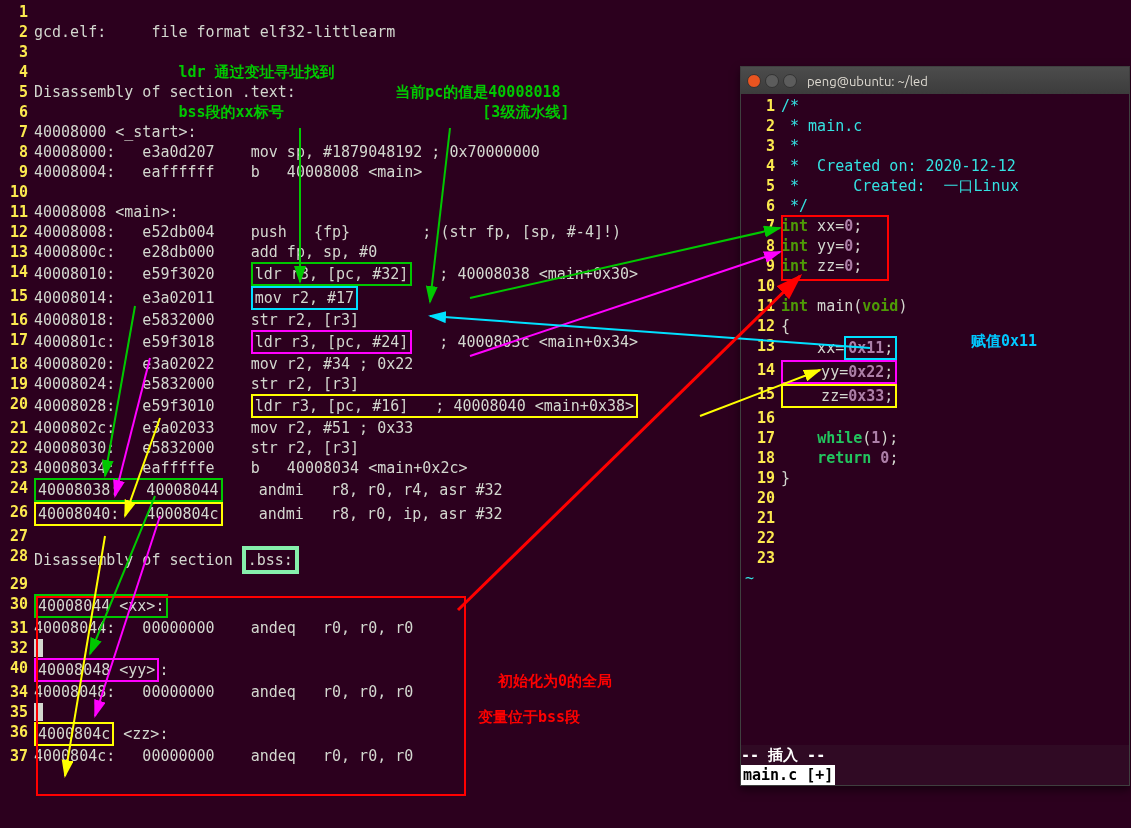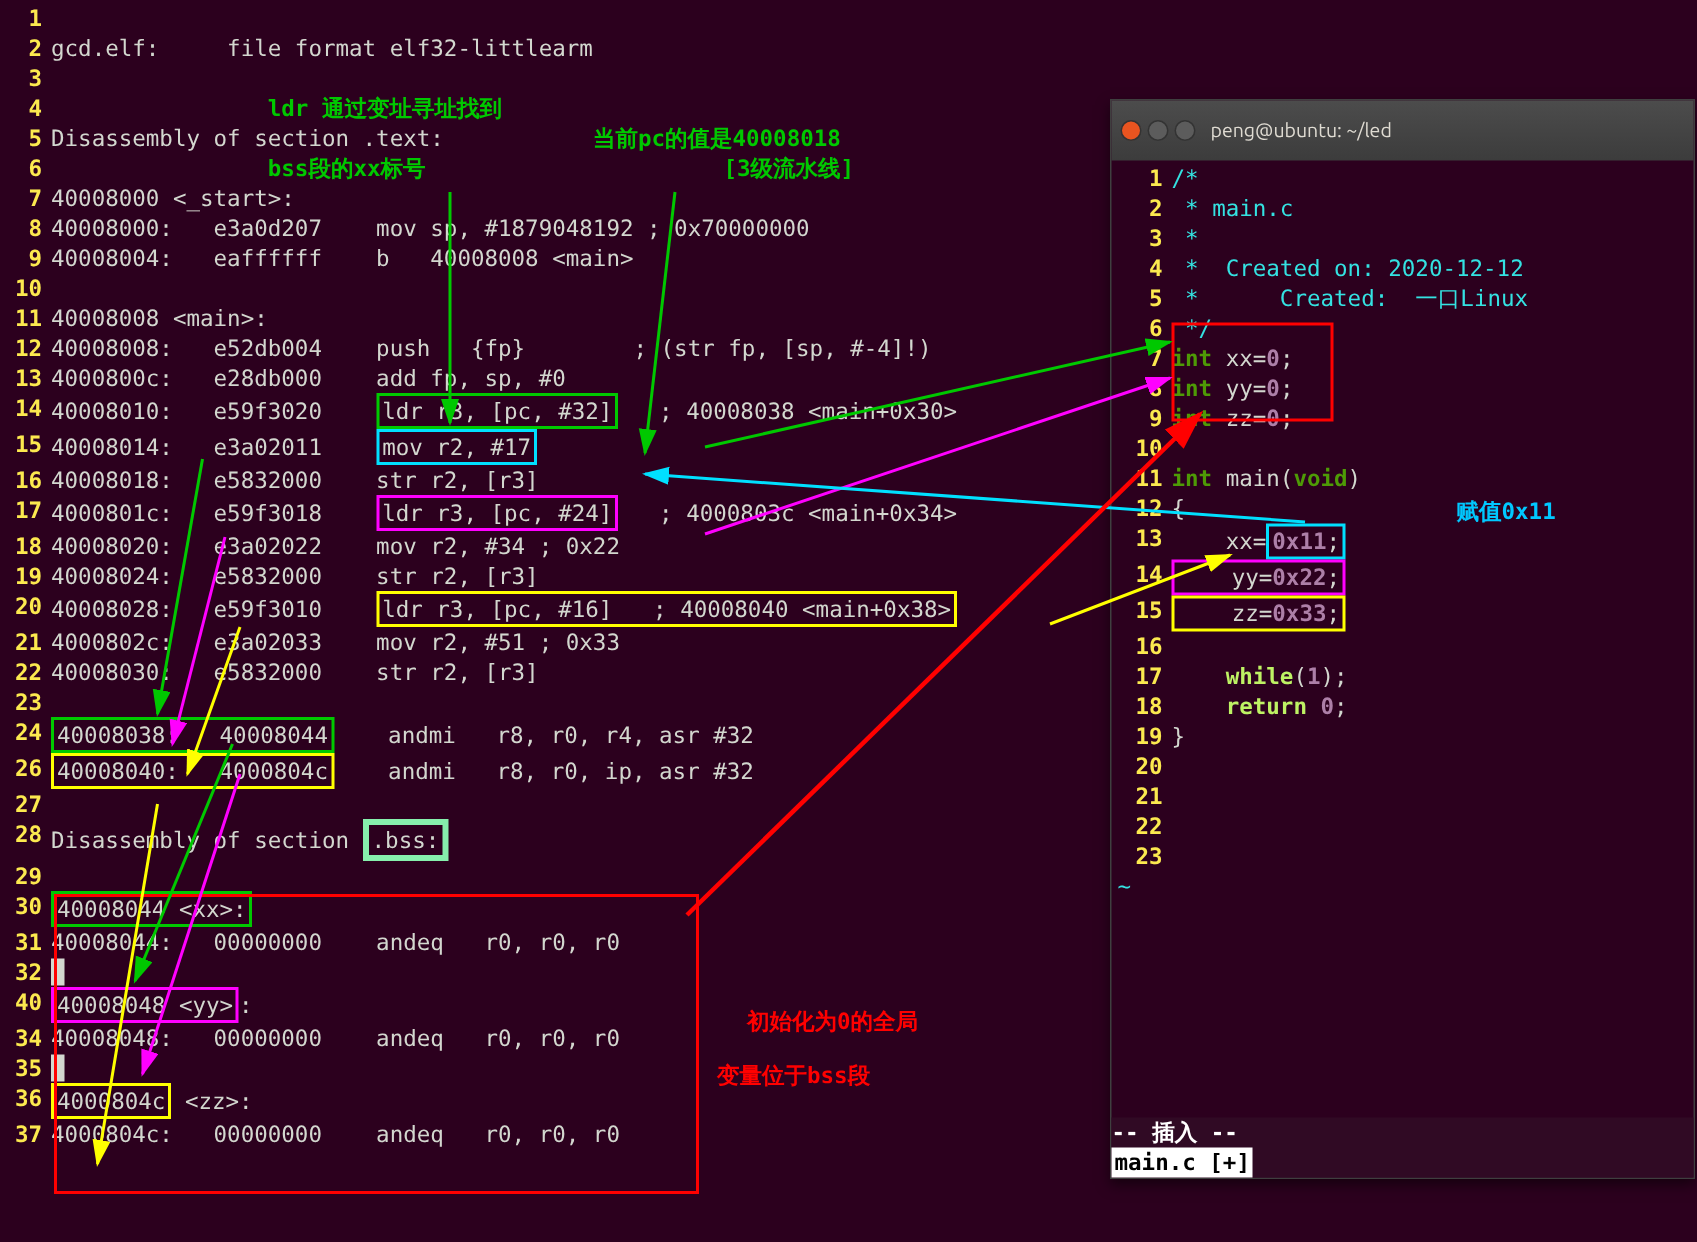--- a/index.html
+++ b/index.html
@@ -52,21 +52,21 @@
     position: absolute;
     top: 66px;
     left: 740px;
     width: 390px;
     height: 720px;
     background: #2c001e;
     border: 1px solid #3f3f3f;
     box-shadow: 0 4px 8px rgba(0,0,0,0.5);
   }
   .titlebar {
-    height: 40px;
+    height: 27px;
     background: linear-gradient(#4c4c4c,#3c3c3c);
     display: flex;
     align-items: center;
     padding: 0 6px;
     gap: 4px;
     color: #dfdbd2;
     font-family: "Ubuntu", sans-serif;
     font-size: 13px;
   }
   .wbtn {
@@ -74,21 +74,21 @@
     border-radius: 50%;
     background: #5c5c5c;
     border: 1px solid #333;
     display:inline-block;
   }
   .wbtn.close { background: #e95420; }
   .right-body {
     padding: 2px 4px;
   }
   .right-body .gutter { width: 30px; }
-  .c-yellow { color: #bef264; font-weight: bold; }
+  .c-yellow { color: #22c55e; font-weight: bold; }
   .c-cyan { color: #34e2e2; }
   .c-type { color: #4e9a06; font-weight: bold; }
   .c-num { color: #ad7fa8; font-weight: bold; }
   .statusbar {
     position: absolute;
     bottom: 0; left:0; right:0;
     background: #300a24;
     color: #ffffff;
   }
   .statusbar .fn { background: #ffffff; color:#000; padding:0 2px; font-weight:bold;}
@@ -124,21 +124,21 @@
   <div class="line"><span class="gutter">13</span><span class="code">4000800c:   e28db000    add fp, sp, #0</span></div>
   <div class="line"><span class="gutter">14</span><span class="code">40008010:   e59f3020    <span class="box box-green">ldr r3, [pc, #32]</span>   ; 40008038 &lt;main+0x30&gt;</span></div>
   <div class="line"><span class="gutter">15</span><span class="code">40008014:   e3a02011    <span class="box box-cyan">mov r2, #17</span></span></div>
   <div class="line"><span class="gutter">16</span><span class="code">40008018:   e5832000    str r2, [r3]</span></div>
   <div class="line"><span class="gutter">17</span><span class="code">4000801c:   e59f3018    <span class="box box-magenta">ldr r3, [pc, #24]</span>   ; 4000803c &lt;main+0x34&gt;</span></div>
   <div class="line"><span class="gutter">18</span><span class="code">40008020:   e3a02022    mov r2, #34 ; 0x22</span></div>
   <div class="line"><span class="gutter">19</span><span class="code">40008024:   e5832000    str r2, [r3]</span></div>
   <div class="line"><span class="gutter">20</span><span class="code">40008028:   e59f3010    <span class="box box-yellow">ldr r3, [pc, #16]   ; 40008040 &lt;main+0x38&gt;</span></span></div>
   <div class="line"><span class="gutter">21</span><span class="code">4000802c:   e3a02033    mov r2, #51 ; 0x33</span></div>
   <div class="line"><span class="gutter">22</span><span class="code">40008030:   e5832000    str r2, [r3]</span></div>
-  <div class="line"><span class="gutter">23</span></div>
+  <div class="line"><span class="gutter">23</span><span class="code">40008034:   eafffffe    b   40008034 &lt;main+0x2c&gt;</span></div>
   <div class="line"><span class="gutter">24</span><span class="code"><span class="box box-green">40008038:   40008044</span>    andmi   r8, r0, r4, asr #32</span></div>
   <div class="line"><span class="gutter">26</span><span class="code"><span class="box box-yellow">40008040:   4000804c</span>    andmi   r8, r0, ip, asr #32</span></div>
   <div class="line"><span class="gutter">27</span><span class="code"></span></div>
   <div class="line"><span class="gutter">28</span><span class="code">Disassembly of section <span class="box box-red">.bss:</span></span></div>
   <div class="line"><span class="gutter">29</span><span class="code"></span></div>
   <div class="line"><span class="gutter">30</span><span class="code"><span class="box box-green">40008044 &lt;xx&gt;:</span></span></div>
   <div class="line"><span class="gutter">31</span><span class="code">40008044:   00000000    andeq   r0, r0, r0</span></div>
   <div class="line"><span class="gutter">32</span><span class="code"><span class="cursor-block"> </span></span></div>
   <div class="line"><span class="gutter">40</span><span class="code"><span class="box box-magenta">40008048 &lt;yy&gt;</span>:</span></div>
   <div class="line"><span class="gutter">34</span><span class="code">40008048:   00000000    andeq   r0, r0, r0</span></div>

